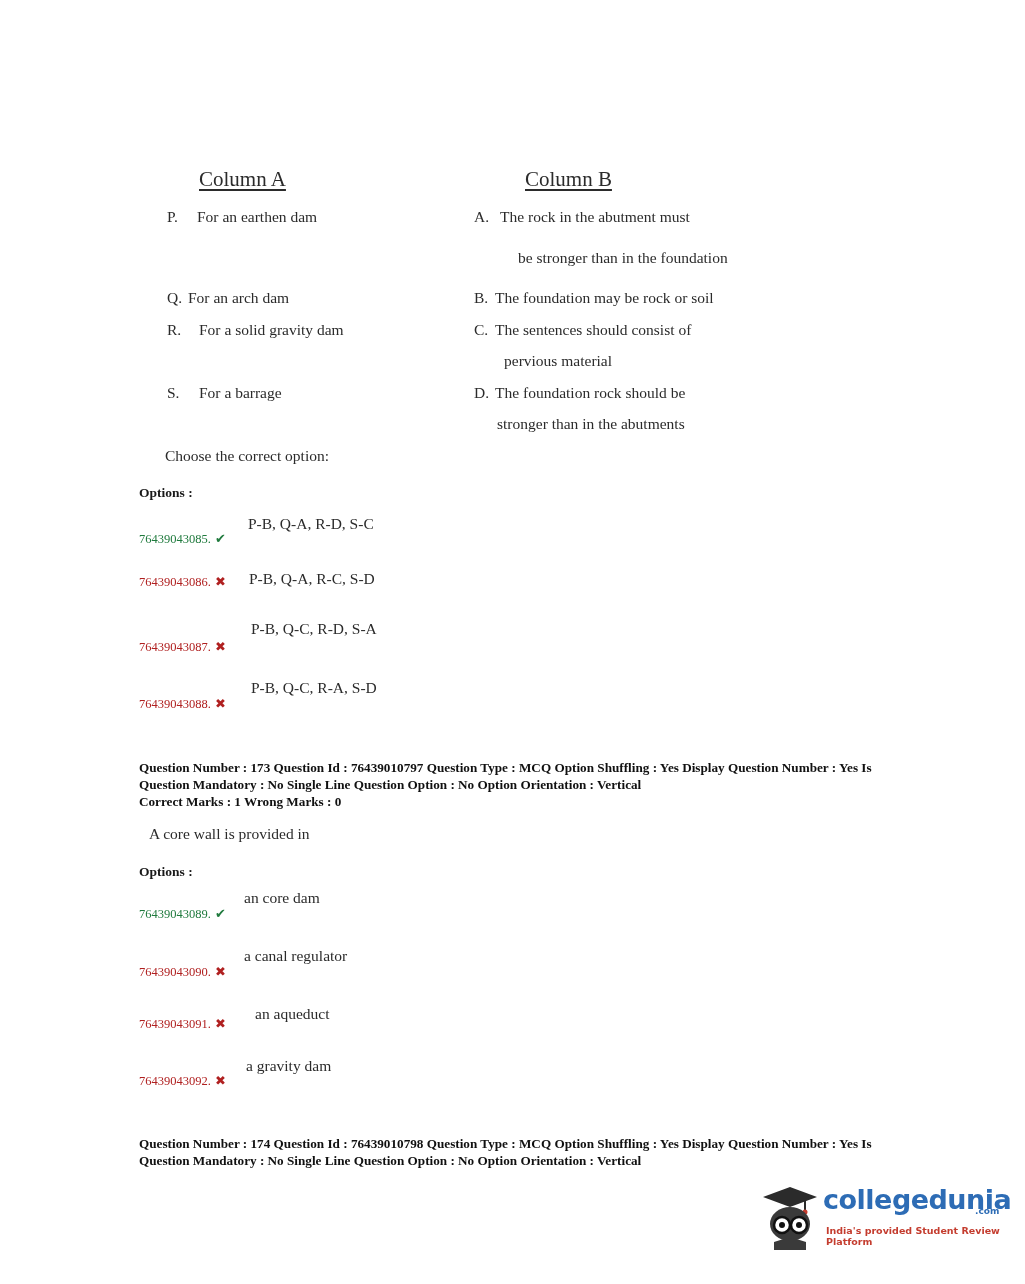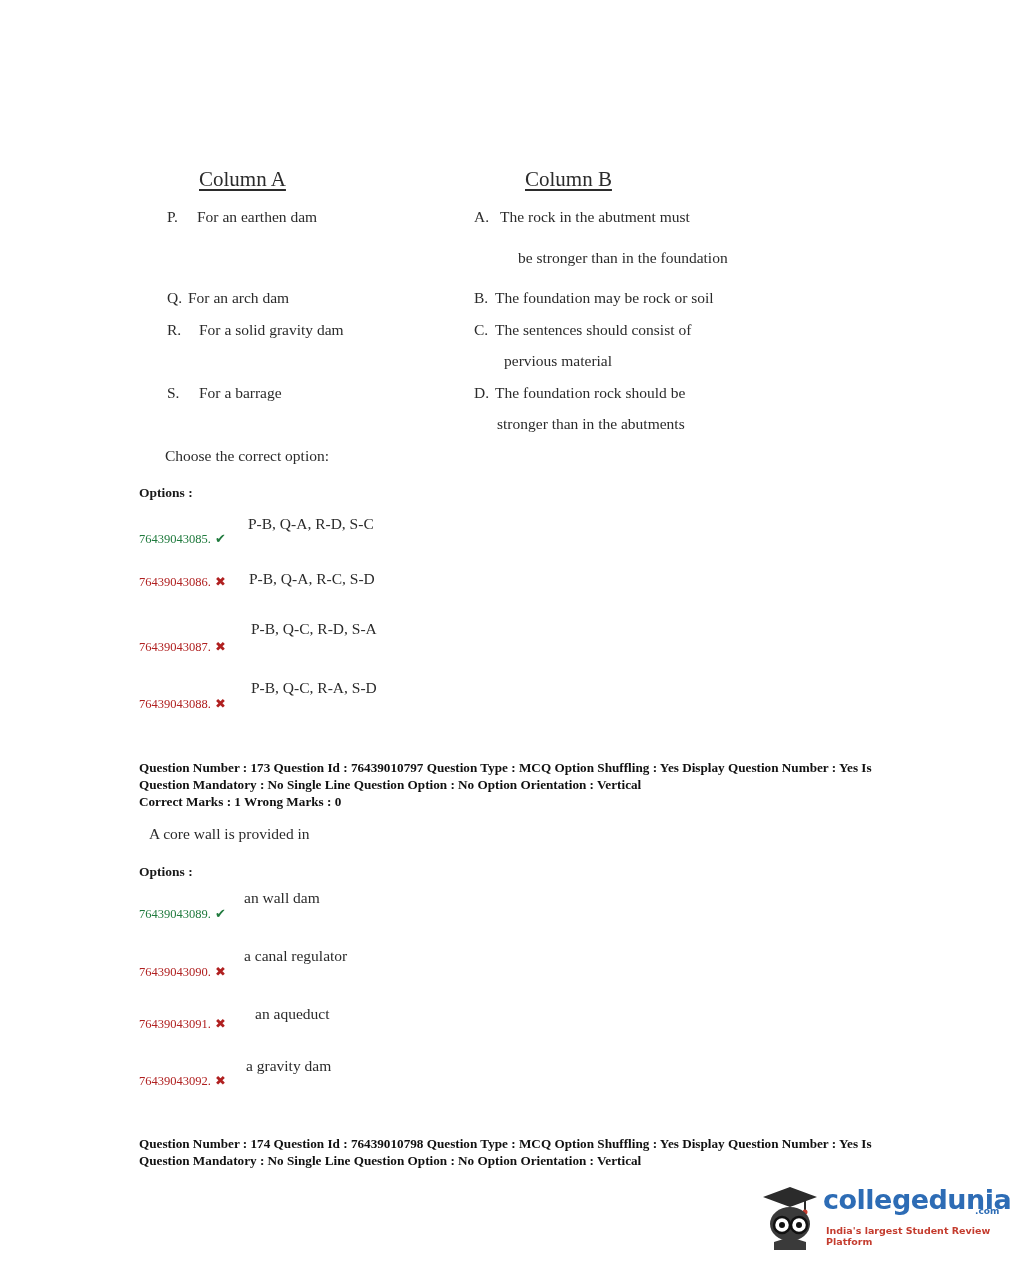--- a/index.html
+++ b/index.html
@@ -218,21 +218,21 @@
     <span>Correct Marks : 1 Wrong Marks : 0</span>
   </div>
 
   <div class="q-stem" style="left:149px; top:825px;">A core wall is provided in</div>
 
   <div class="options-label" style="left:139px; top:864px;">Options :</div>
 
   <div class="opt-id correct" style="left:139px; top:906px;">
     <span>76439043089.</span><span class="opt-mark mark-correct">✔</span>
   </div>
-  <div class="opt-text" style="left:244px; top:889px;">an wall dam</div>
+  <div class="opt-text" style="left:244px; top:889px;">an core dam</div>
 
   <div class="opt-id wrong" style="left:139px; top:964px;">
     <span>76439043090.</span><span class="opt-mark mark-wrong">✖</span>
   </div>
   <div class="opt-text" style="left:244px; top:947px;">a canal regulator</div>
 
   <div class="opt-id wrong" style="left:139px; top:1016px;">
     <span>76439043091.</span><span class="opt-mark mark-wrong">✖</span>
   </div>
   <div class="opt-text" style="left:249px; top:1005px;margin-left:6px;">an aqueduct</div>
@@ -259,16 +259,16 @@
       <circle cx="22" cy="41" r="8" fill="#ffffff" stroke="#111" stroke-width="2.5"></circle>
       <circle cx="39" cy="41" r="8" fill="#ffffff" stroke="#111" stroke-width="2.5"></circle>
       <rect x="29" y="40" width="3" height="2.5" fill="#111"></rect>
       <circle cx="22" cy="41" r="3" fill="#111"></circle>
       <circle cx="39" cy="41" r="3" fill="#111"></circle>
 
       <path d="M14 58 q16 -7 32 0 l0 8 l-32 0 z" fill="#3a3a3a"></path>
     </svg>
     <div class="logo-text">collegedunia</div>
     <div class="logo-com">.com</div>
-    <div class="logo-tag">India's largest Student Review Platform</div>
+    <div class="logo-tag">India's provided Student Review Platform</div>
   </div>
 
 </div>
 
 </body></html>

